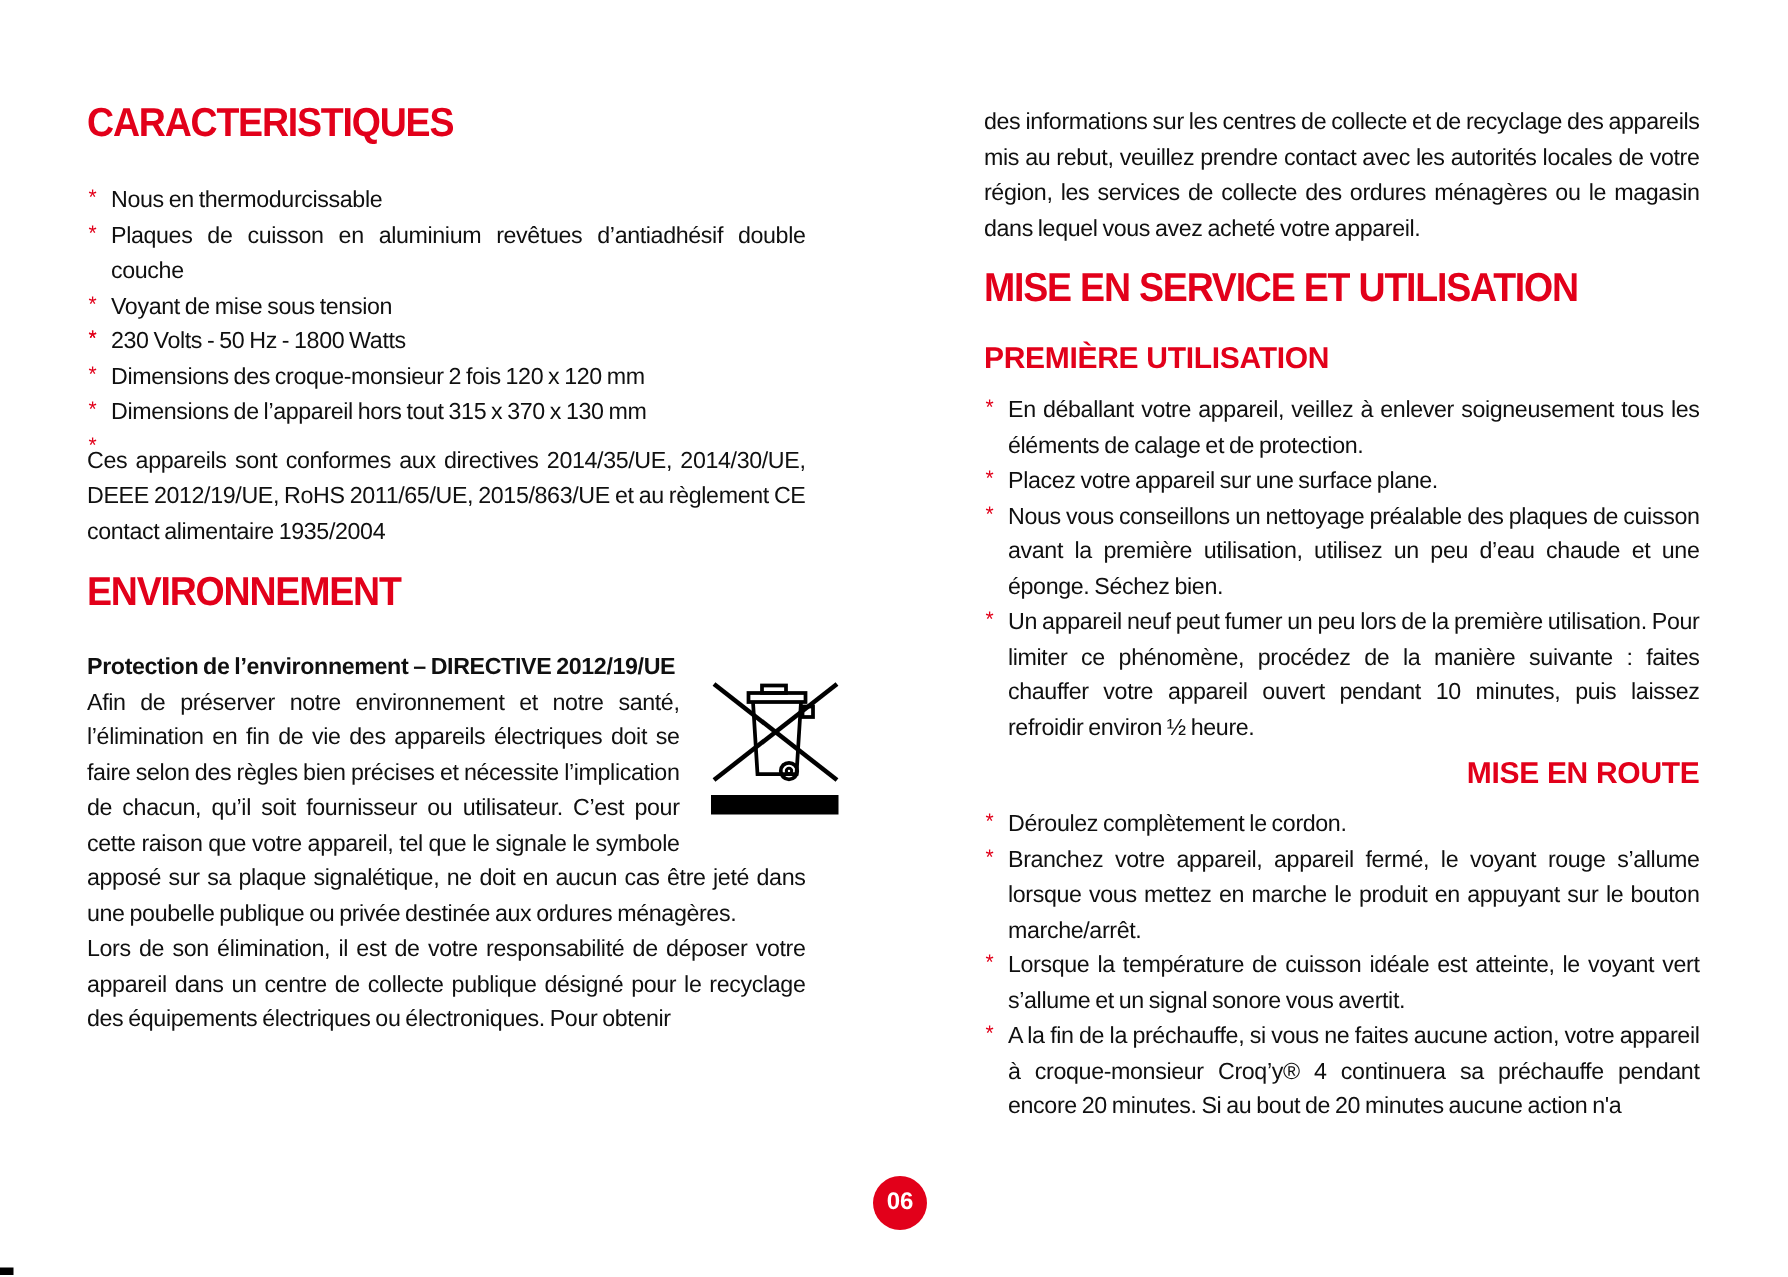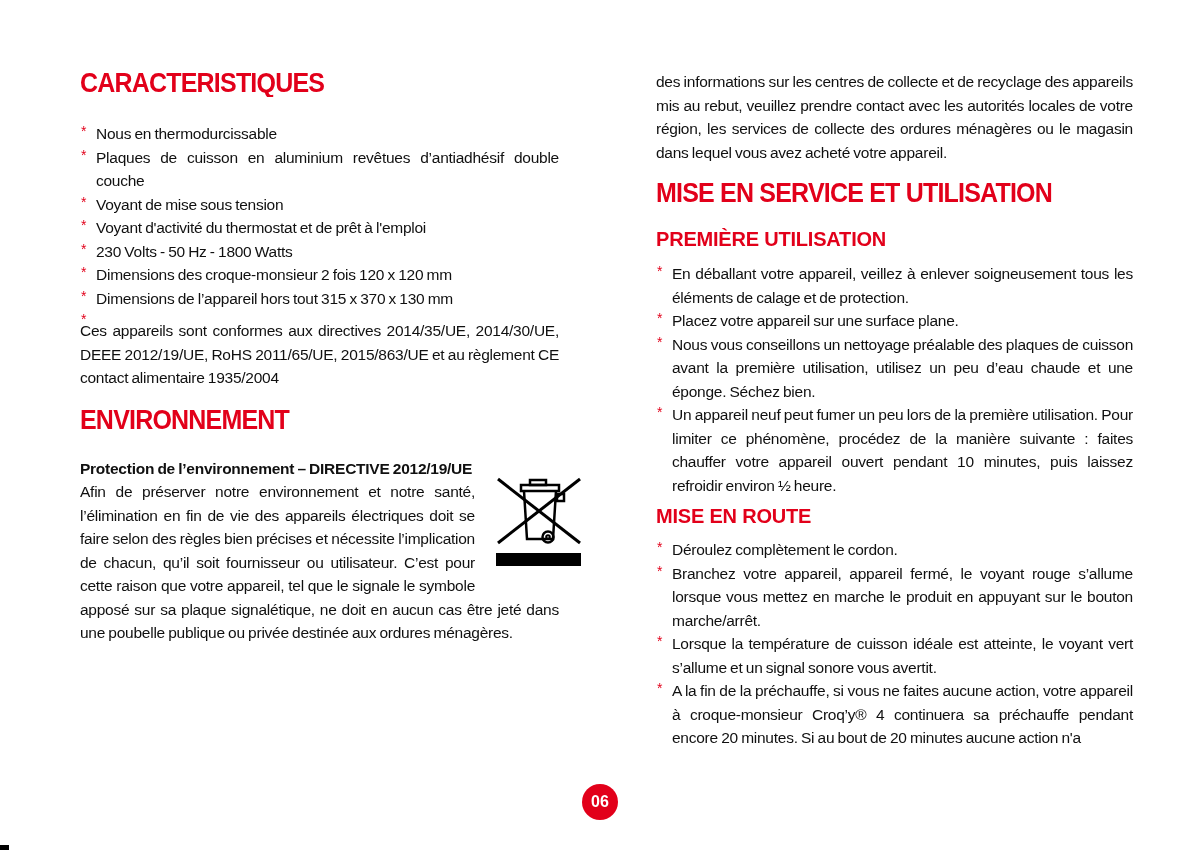--- a/index.html
+++ b/index.html
@@ -9,21 +9,21 @@
   html,body{margin:0;padding:0;}
   body{
     width:1192px;height:851px;
     background:#ffffff;
     position:relative;
     overflow:hidden;
     font-family:"Liberation Sans","DejaVu Sans",sans-serif;
     color:var(--ink);
   }
   .col{position:absolute;top:70px;}
-  .col-left{left:80px;width:479px;}
+  .col-left{left:58px;width:479px;}
   .col-right{left:656px;width:477px;}
 
   h1{
     margin:0;
     font-size:25px;
     line-height:27px;
     font-weight:bold;
     color:var(--red);
     letter-spacing:-0.8px;
     transform:scaleY(1.08);
@@ -55,21 +55,21 @@
   .subtitle{font-weight:bold;}
 
   
   .list-carac{margin-top:25px;}
   .conformity{margin-top:9px;}
   .env-title{margin-top:17px;}
   .subtitle{margin-top:23px;}
   .mise-title{margin-top:16px;}
   .h2-prem{margin-top:22px;}
   .list-prem{margin-top:13px;}
-  .h2-route{margin-top:9px;}
+  .h2-route{margin-top:9px;text-align:right;}
   .list-route{margin-top:12px;}
 
   
   .weee-float{
     float:right;
     width:74px;height:100px;
     margin-left:10px;
     position:relative;
   }
   .weee-float svg{
@@ -100,21 +100,21 @@
 
 <div class="page">
 
   <main class="col col-left">
     <h1>CARACTERISTIQUES</h1>
 
     <ul class="list-carac">
       <li><span class="star">*</span><span>Nous en thermodurcissable</span></li>
       <li><span class="star">*</span><span>Plaques de cuisson en aluminium revêtues d’antiadhésif double couche</span></li>
       <li><span class="star">*</span><span>Voyant de mise sous tension</span></li>
-      <li><span class="star">*</span><span>Voyant d'activité du thermostat et de prêt à l'emploi</span></li>
+      <li><span class="star">*</span></li>
       <li><span class="star">*</span><span>230 Volts - 50 Hz - 1800 Watts</span></li>
       <li><span class="star">*</span><span>Dimensions des croque-monsieur 2 fois 120 x 120 mm</span></li>
       <li><span class="star">*</span><span>Dimensions de l’appareil hors tout 315 x 370 x 130 mm</span></li>
       <li><span class="star">*</span></li>
     </ul>
 
     <p class="para conformity">Ces appareils sont conformes aux directives 2014/35/UE, 2014/30/UE, DEEE 2012/19/UE, RoHS 2011/65/UE, 2015/863/UE et au règlement CE contact alimentaire 1935/2004</p>
 
     <h1 class="env-title">ENVIRONNEMENT</h1>
 
@@ -132,20 +132,21 @@
             <circle cx="54" cy="62" r="1.8" stroke-width="2"></circle>
             <line x1="4" y1="4" x2="86" y2="68" stroke-width="3"></line>
             <line x1="86" y1="4" x2="4" y2="68" stroke-width="3"></line>
           </g>
           <rect x="2" y="78" width="85" height="13" fill="#000"></rect>
         </svg>
       </span>
       <span>Afin de préserver notre environnement et notre santé, l’élimination en fin de vie des appareils électriques doit se faire selon des règles bien précises et nécessite l’implication de chacun, qu’il soit fournisseur ou utilisateur. C’est pour cette raison que votre appareil, tel que le signale le symbole apposé sur sa plaque signalétique, ne doit en aucun cas être jeté dans une poubelle publique ou privée destinée aux ordures ménagères.</span>
     </p>
 
+    <p class="para">Lors de son élimination, il est de votre responsabilité de déposer votre appareil dans un centre de collecte publique désigné pour le recyclage des équipements électriques ou électroniques. Pour obtenir</p>
   </main>
 
   <main class="col col-right">
     <p class="para">des informations sur les centres de collecte et de recyclage des appareils mis au rebut, veuillez prendre contact avec les autorités locales de votre région, les services de collecte des ordures ménagères ou le magasin dans lequel vous avez acheté votre appareil.</p>
 
     <h1 class="mise-title">MISE EN SERVICE ET UTILISATION</h1>
 
     <h2 class="h2-prem">PREMIÈRE UTILISATION</h2>
 
     <ul class="list-prem">

